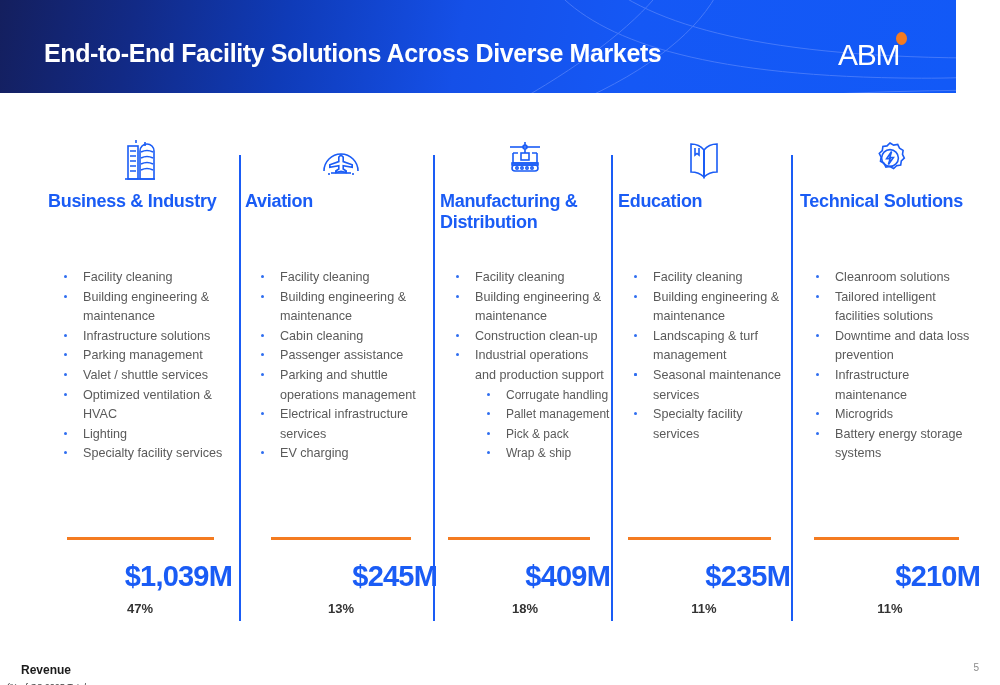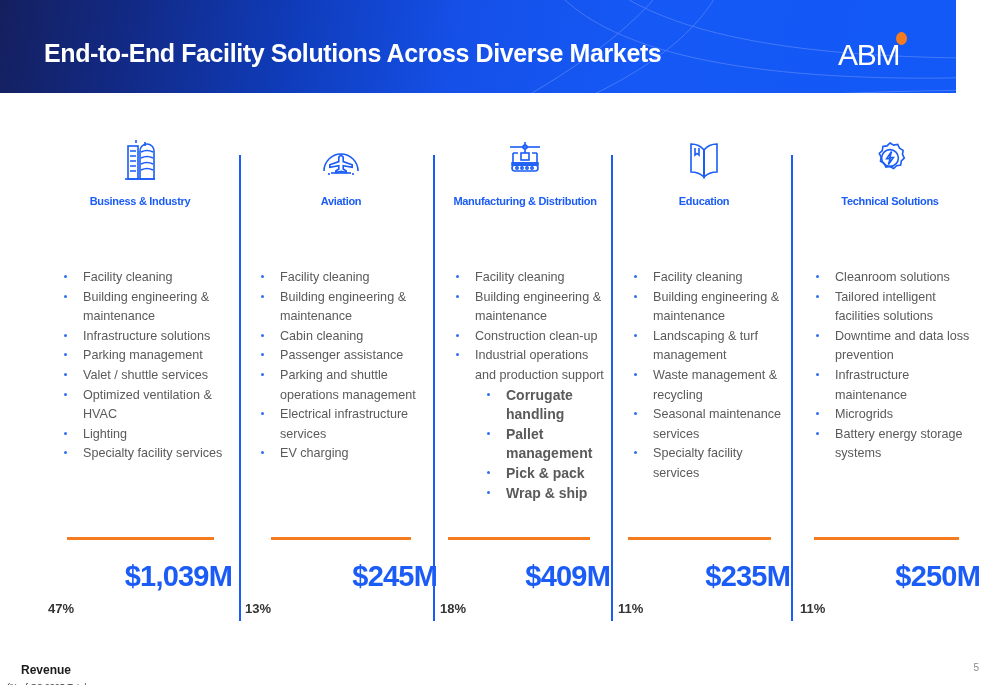--- a/index.html
+++ b/index.html
@@ -94,22 +94,22 @@
     display: flex;
     align-items: center;
     justify-content: center;
   }
   .col-icon svg { display: block; }
 
   .col-title {
     position: absolute;
     top: 98px;
     left: 0; right: 0;
-    text-align: center;
-    font-size: 11px;
+    text-align: left;
+    font-size: 18px;
     font-weight: bold;
     color: #1a5cf5;
     line-height: 21px;
     letter-spacing: -0.3px;
   }
 
   .bullets {
     position: absolute;
     top: 175px;
     left: 0; right: 0;
@@ -127,24 +127,23 @@
     position: absolute;
     left: 16px; top: 7px;
     width: 3px; height: 3px;
     border-radius: 50%;
     background: #2f6ef0;
   }
   ul.lvl2 { list-style: none; margin: 0; padding: 0; }
   ul.lvl2 > li {
     position: relative;
     padding-left: 31px;
-    font-size: 14px;
+    font-size: 12px;
     line-height: 19.6px;
     color: #5a5a5a;
-    font-weight: bold;
   }
   ul.lvl2 > li > .bdot {
     position: absolute;
     left: 12px; top: 7px;
     width: 3px; height: 3px;
     border-radius: 50%;
     background: #2f6ef0;
   }
 
   
@@ -167,20 +166,21 @@
     text-align: right;
     font-size: 29px;
     font-weight: bold;
     color: #1a5cf5;
     letter-spacing: -0.8px;
   }
   .rev-pct {
     position: absolute;
     top: 508px;
     left: 0; right: 0;
+    text-align: center;
     font-size: 13px;
     font-weight: bold;
     color: #333333;
   }
 
   .rev-label {
     position: absolute;
     left: 0px; top: 570px;
     width: 92px;
     text-align: center;
@@ -340,21 +340,21 @@
           <path d="M18 11 V38"></path>
           <path d="M9 9 v7 l2 -1.6 l2 1.6 V9"></path>
         </svg>
       </div>
       <div class="col-title">Education</div>
       <div class="bullets">
         <ul class="lvl1">
           <li><span class="bdot"></span><span>Facility cleaning</span></li>
           <li><span class="bdot"></span><span>Building engineering &amp; maintenance</span></li>
           <li><span class="bdot"></span><span>Landscaping &amp; turf management</span></li>
-          <li><span class="bdot"></span><span>Waste management &amp; recycling</span></li>
+          <li><span class="bdot"></span></li>
           <li><span class="bdot"></span><span>Seasonal maintenance services</span></li>
           <li><span class="bdot"></span><span>Specialty facility services</span></li>
         </ul>
       </div>
       <div class="rule rule-3"></div>
       <div class="rev-amount">$235M</div>
       <div class="rev-pct">11%</div>
     </div>
 
     <div class="col col-4">
@@ -370,21 +370,21 @@
         <ul class="lvl1">
           <li><span class="bdot"></span><span>Cleanroom solutions</span></li>
           <li><span class="bdot"></span><span>Tailored intelligent facilities solutions</span></li>
           <li><span class="bdot"></span><span>Downtime and data loss prevention</span></li>
           <li><span class="bdot"></span><span>Infrastructure maintenance</span></li>
           <li><span class="bdot"></span><span>Microgrids</span></li>
           <li><span class="bdot"></span><span>Battery energy storage systems</span></li>
         </ul>
       </div>
       <div class="rule rule-4"></div>
-      <div class="rev-amount">$250M</div>
+      <div class="rev-amount">$210M</div>
       <div class="rev-pct">11%</div>
     </div>
 
     <div class="rev-label">
       <div class="rev-label-title">Revenue</div>
       <div class="rev-label-sub">(% of Q3 2025 Total Company Revenue)</div>
     </div>
 
   </div>
 

